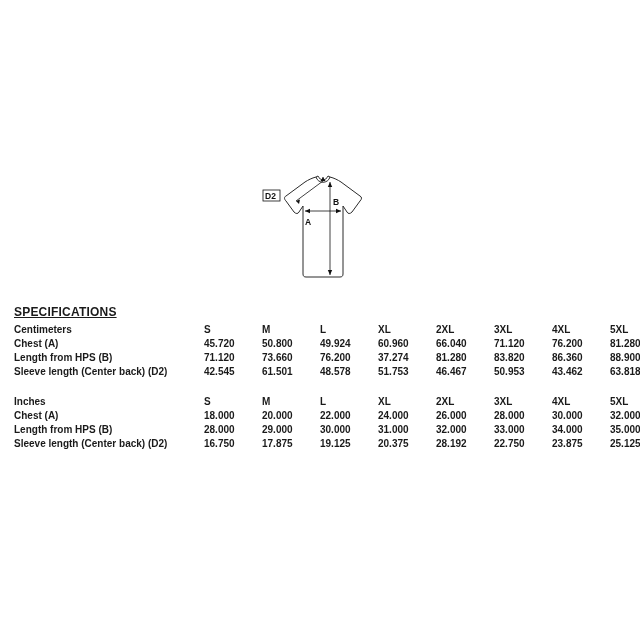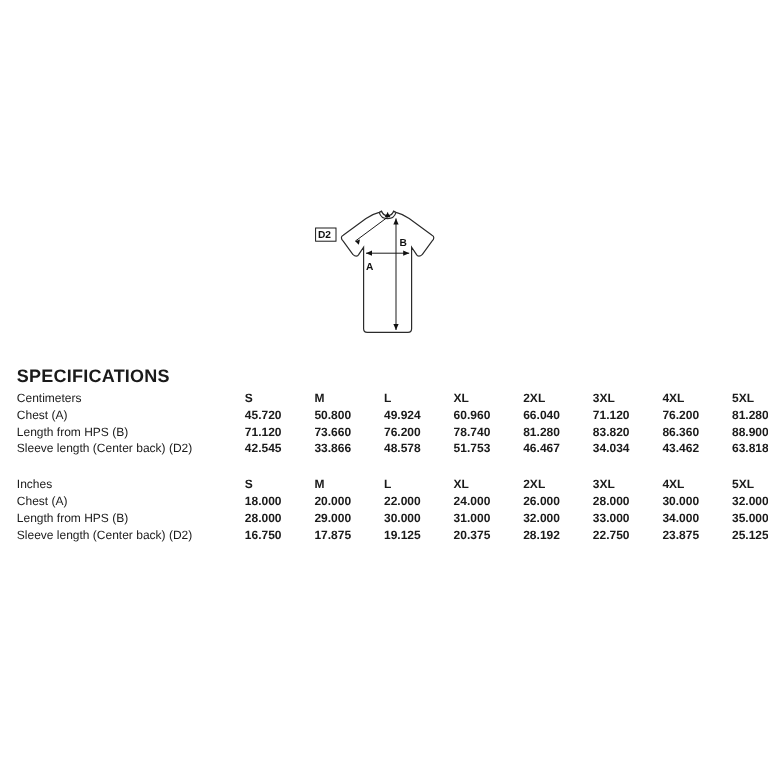--- a/index.html
+++ b/index.html
@@ -35,42 +35,43 @@
   }
 
   
   #spec-block {
     position: absolute;
     left: 14px;
     top: 305px;
     width: 612px;
   }
   .spec-title {
-    font-size: 15px;
-    font-weight: bold;
+    font-size: 12px;
+    font-weight: bold;
+    text-decoration: underline;
     letter-spacing: 0.2px;
     margin-bottom: 3px;
   }
   table.size-table {
     border-collapse: collapse;
     width: 612px;
     table-layout: fixed;
   }
   table.size-table td {
     font-size: 10px;
     padding: 1.5px 0 1.5px 0;
     vertical-align: top;
     white-space: nowrap;
   }
   td.rowlabel {
-    font-weight: normal;
+    font-weight: bold;
     width: 190px;
   }
   td.unit {
-    font-weight: normal;
+    font-weight: bold;
     margin-top: 17px;
   }
   td.hdr {
     font-weight: bold;
   }
   td.val {
     font-weight: bold;
   }
   col.c-label { width: 190px; }
   col.c-size  { width: 58px; }
@@ -176,34 +177,34 @@
         <td class="val">66.040</td>
         <td class="val">71.120</td>
         <td class="val">76.200</td>
         <td class="val">81.280</td>
       </tr>
       <tr>
         <td class="rowlabel">Length from HPS (B)</td>
         <td class="val">71.120</td>
         <td class="val">73.660</td>
         <td class="val">76.200</td>
-        <td class="val">78.740</td>
+        <td class="val">37.274</td>
         <td class="val">81.280</td>
         <td class="val">83.820</td>
         <td class="val">86.360</td>
         <td class="val">88.900</td>
       </tr>
       <tr>
         <td class="rowlabel">Sleeve length (Center back) (D2)</td>
         <td class="val">42.545</td>
-        <td class="val">33.866</td>
+        <td class="val">61.501</td>
         <td class="val">48.578</td>
         <td class="val">51.753</td>
         <td class="val">46.467</td>
-        <td class="val">34.034</td>
+        <td class="val">50.953</td>
         <td class="val">43.462</td>
         <td class="val">63.818</td>
       </tr>
     </tbody>
   </table>
 
   <div class="table-gap"></div>
 
   <table class="size-table">
     <colgroup>

